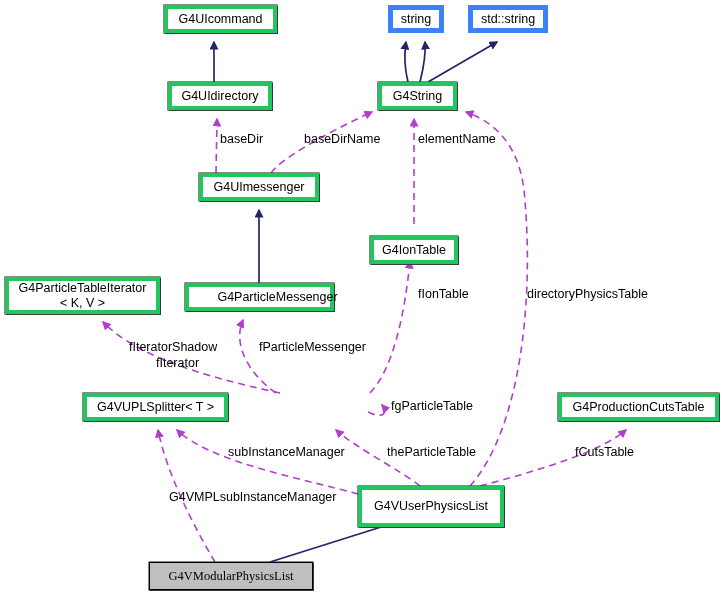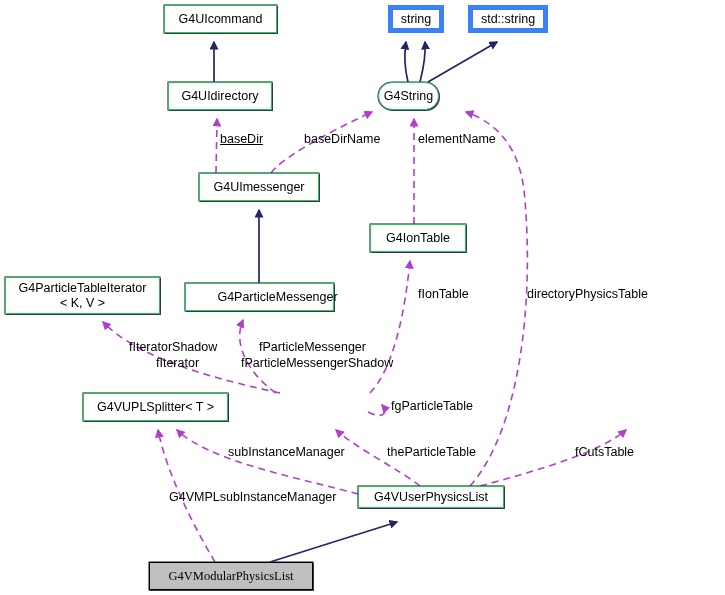--- a/index.html
+++ b/index.html
@@ -31,21 +31,21 @@
     justify-content: center;
     text-align: center;
     font-size: 12.5px;
     line-height: 15px;
     color: #000000;
     background: #ffffff;
     white-space: nowrap;
     letter-spacing: 0px;
   }
   .node.solid {
-    border: 1px solid #22c55e;
+    border: 4px solid #22c55e;
     box-shadow: 1px 1px 0 0 #3b3b3b, 0 0 0 0.6px #3b3b3b;
   }
   .node.faint {
     border: 5px solid #3b82f6;
   }
   .node.highlight {
     background: #bfbfbf;
     border: 1px solid #000000;
     box-shadow: 1px 1px 0 0 #3b3b3b, 0 0 0 0.6px #3b3b3b;
   }
@@ -125,63 +125,65 @@
   </div>
 
   <div class="node faint" style="left:468px; top:5px; width:80px; height:28px;">
     <span>std::string</span>
   </div>
 
   <div class="node solid" style="left:168px; top:82px; width:104px; height:28px;text-align:center;">
     <span>G4UIdirectory</span>
   </div>
 
-  <div class="node solid" style="left:378px; top:82px; width:61px; height:28px;border-radius:14px;">
+  <div class="node solid" style="left:378px; top:82px; width:79px; height:28px;">
     <span>G4String</span>
   </div>
 
   <div class="node solid" style="left:199px; top:173px; width:120px; height:28px;">
     <span>G4UImessenger</span>
   </div>
 
-  <div class="node solid" style="left:370px; top:224px; width:96px; height:28px;text-align:center;">
+  <div class="node solid" style="left:370px; top:236px; width:88px; height:28px;text-align:center;">
     <span>G4IonTable</span>
   </div>
 
   <div class="node solid" style="left:5px; top:277px; width:155px; height:37px;">
     <span>G4ParticleTableIterator</span>
     <span class="l2">&lt; K, V &gt;</span>
   </div>
 
   <div class="node solid" style="left:185px; top:283px; width:149px; height:28px;padding-left:36px;">
     <span>G4ParticleMessenger</span>
   </div>
 
   <div class="node solid" style="left:83px; top:393px; width:145px; height:28px;">
     <span>G4VUPLSplitter&lt; T &gt;</span>
   </div>
 
 
+  <div class="node solid" style="left:558px; top:393px; width:161px; height:28px;">
+    <span>G4ProductionCutsTable</span>
+  </div>
 
-  <div class="node solid" style="left:358px; top:486px; width:146px; height:22px;">
+  <div class="node solid" style="left:358px; top:486px; width:146px; height:41px;">
     <span>G4VUserPhysicsList</span>
   </div>
 
   <div class="node highlight" style="left:149px; top:562px; width:164px; height:28px;font-family:Liberation Serif, serif;">
     <span>G4VModularPhysicsList</span>
   </div>
 
-  <div class="edge-label" style="left:220px; top:132px;text-decoration:underline;">baseDir</div>
+  <div class="edge-label" style="left:220px; top:132px;">baseDir</div>
   <div class="edge-label" style="left:304px; top:132px;">baseDirName</div>
   <div class="edge-label" style="left:418px; top:132px;">elementName</div>
   <div class="edge-label" style="left:418px; top:287px;">fIonTable</div>
   <div class="edge-label" style="left:527px; top:287px;">directoryPhysicsTable</div>
   <div class="edge-label" style="left:129px; top:340px;">fIteratorShadow</div>
   <div class="edge-label" style="left:156px; top:356px;">fIterator</div>
   <div class="edge-label" style="left:259px; top:340px;">fParticleMessenger</div>
-  <div class="edge-label" style="left:241px; top:356px;">fParticleMessengerShadow</div>
   <div class="edge-label" style="left:391px; top:399px;">fgParticleTable</div>
   <div class="edge-label" style="left:228px; top:445px;">subInstanceManager</div>
   <div class="edge-label" style="left:387px; top:445px;">theParticleTable</div>
   <div class="edge-label" style="left:575px; top:445px;">fCutsTable</div>
   <div class="edge-label" style="left:169px; top:490px;">G4VMPLsubInstanceManager</div>
 
 </div>
 
 </body></html>

